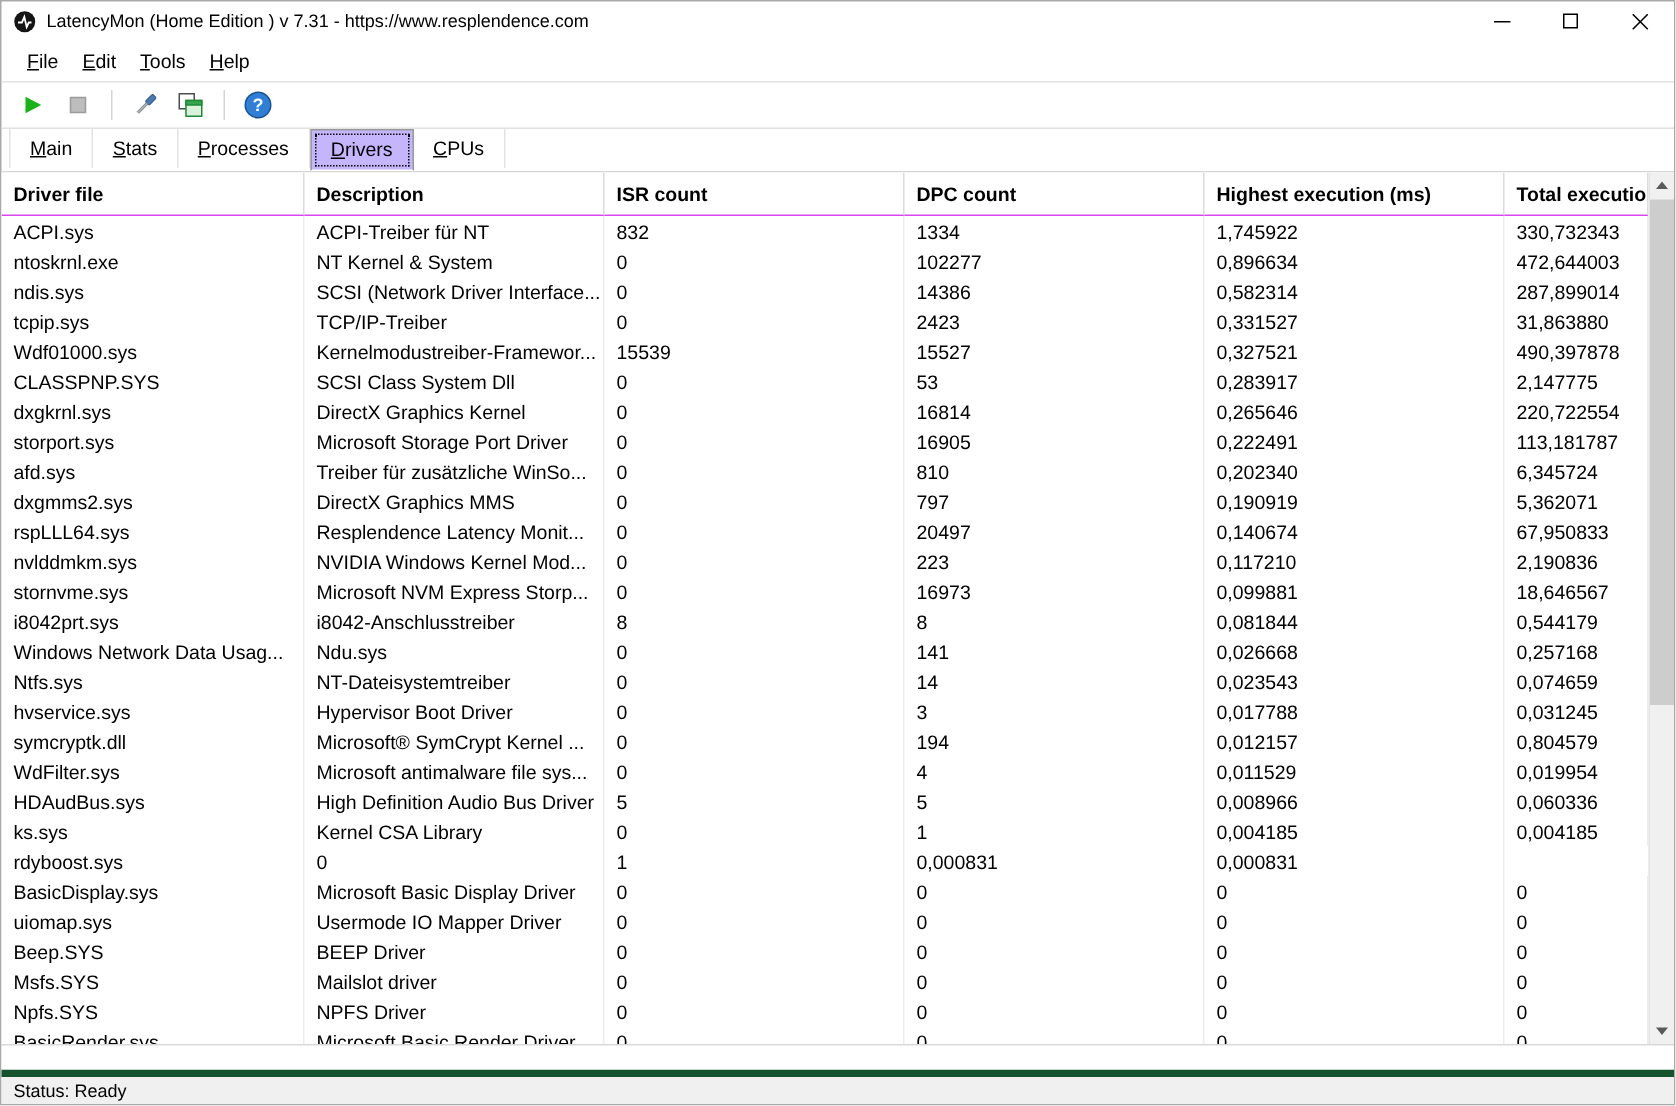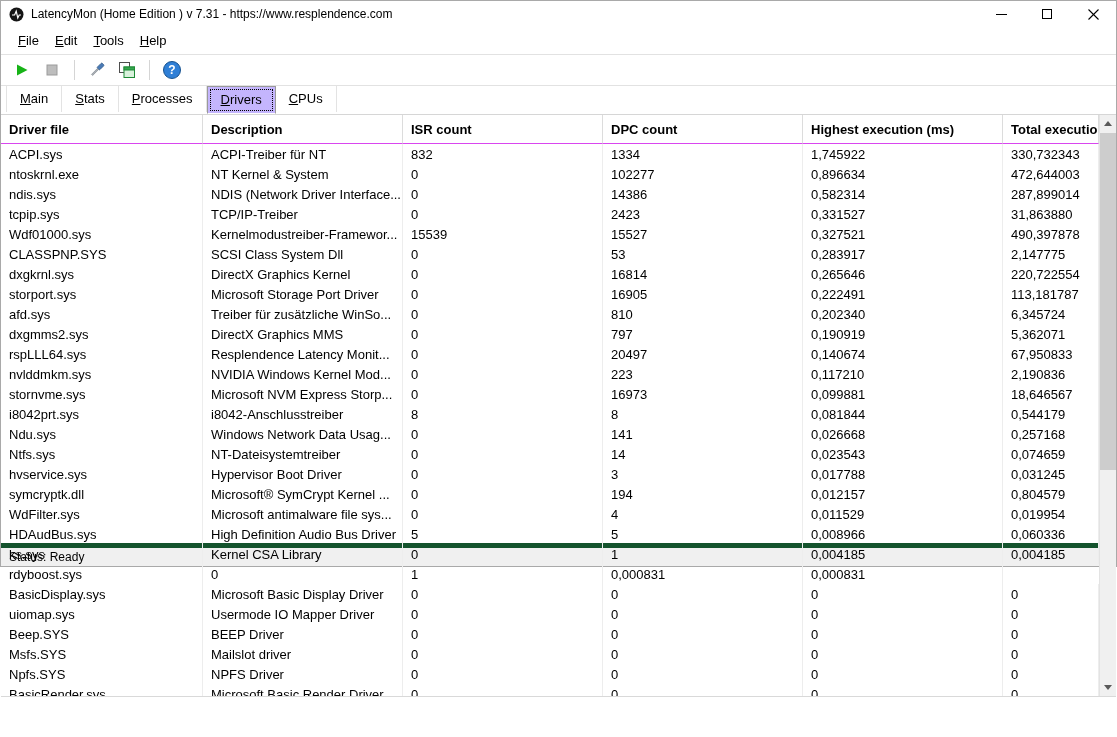--- a/index.html
+++ b/index.html
@@ -1,18 +1,18 @@
 <!DOCTYPE html>
 <html><head>
 <meta charset="utf-8">
 <style>
   * { margin:0; padding:0; box-sizing:border-box; }
   html,body { width:1117px; height:737px; overflow:hidden; }
   body { font-family:"Liberation Sans", sans-serif; font-size:13px; color:#000; background:#fff; }
-  .window { width:1117px; height:567px; display:flex; flex-direction:column; border:1px solid #a9a9a9; background:#fff; }
+  .window { width:1117px; height:737px; display:flex; flex-direction:column; border:1px solid #a9a9a9; background:#fff; }
 
   
   .titlebar { height:26px; display:flex; align-items:center; padding-left:8px; flex:0 0 auto; }
   .app-logo { width:15px; height:15px; flex:0 0 auto; }
   .title-text { margin-left:7px; font-size:12px; white-space:nowrap; }
   .win-controls { margin-left:auto; display:flex; height:100%; }
   .win-btn { width:46px; height:100%; display:flex; align-items:center; justify-content:center; cursor:default; }
   .min-glyph { width:11px; border-top:1px solid #000; display:inline-block; }
   .max-glyph { width:10px; height:10px; border:1px solid #000; display:inline-block; }
 
@@ -163,21 +163,21 @@
             <div class="grid grid-row">
               <div class="cell">ntoskrnl.exe</div>
               <div class="cell">NT Kernel &amp; System</div>
               <div class="cell">0</div>
               <div class="cell">102277</div>
               <div class="cell">0,896634</div>
               <div class="cell">472,644003</div>
             </div>
             <div class="grid grid-row">
               <div class="cell">ndis.sys</div>
-              <div class="cell">NDIS (Network Driver Interface...</div>
+              <div class="cell">SCSI (Network Driver Interface...</div>
               <div class="cell">0</div>
               <div class="cell">14386</div>
               <div class="cell">0,582314</div>
               <div class="cell">287,899014</div>
             </div>
             <div class="grid grid-row">
               <div class="cell">tcpip.sys</div>
               <div class="cell">TCP/IP-Treiber</div>
               <div class="cell">0</div>
               <div class="cell">2423</div>
@@ -258,22 +258,22 @@
             </div>
             <div class="grid grid-row">
               <div class="cell">i8042prt.sys</div>
               <div class="cell">i8042-Anschlusstreiber</div>
               <div class="cell">8</div>
               <div class="cell">8</div>
               <div class="cell">0,081844</div>
               <div class="cell">0,544179</div>
             </div>
             <div class="grid grid-row">
+              <div class="cell">Windows Network Data Usag...</div>
               <div class="cell">Ndu.sys</div>
-              <div class="cell">Windows Network Data Usag...</div>
               <div class="cell">0</div>
               <div class="cell">141</div>
               <div class="cell">0,026668</div>
               <div class="cell">0,257168</div>
             </div>
             <div class="grid grid-row">
               <div class="cell">Ntfs.sys</div>
               <div class="cell">NT-Dateisystemtreiber</div>
               <div class="cell">0</div>
               <div class="cell">14</div>

